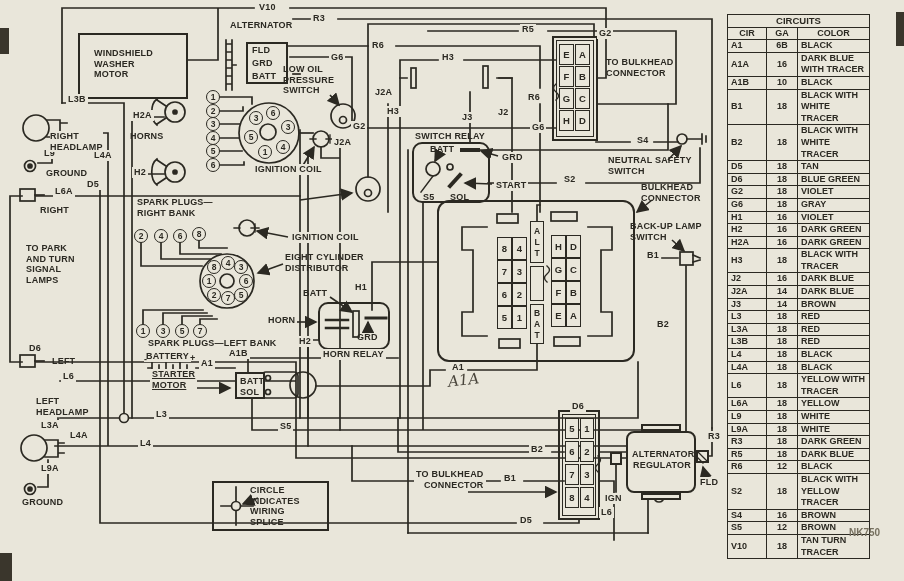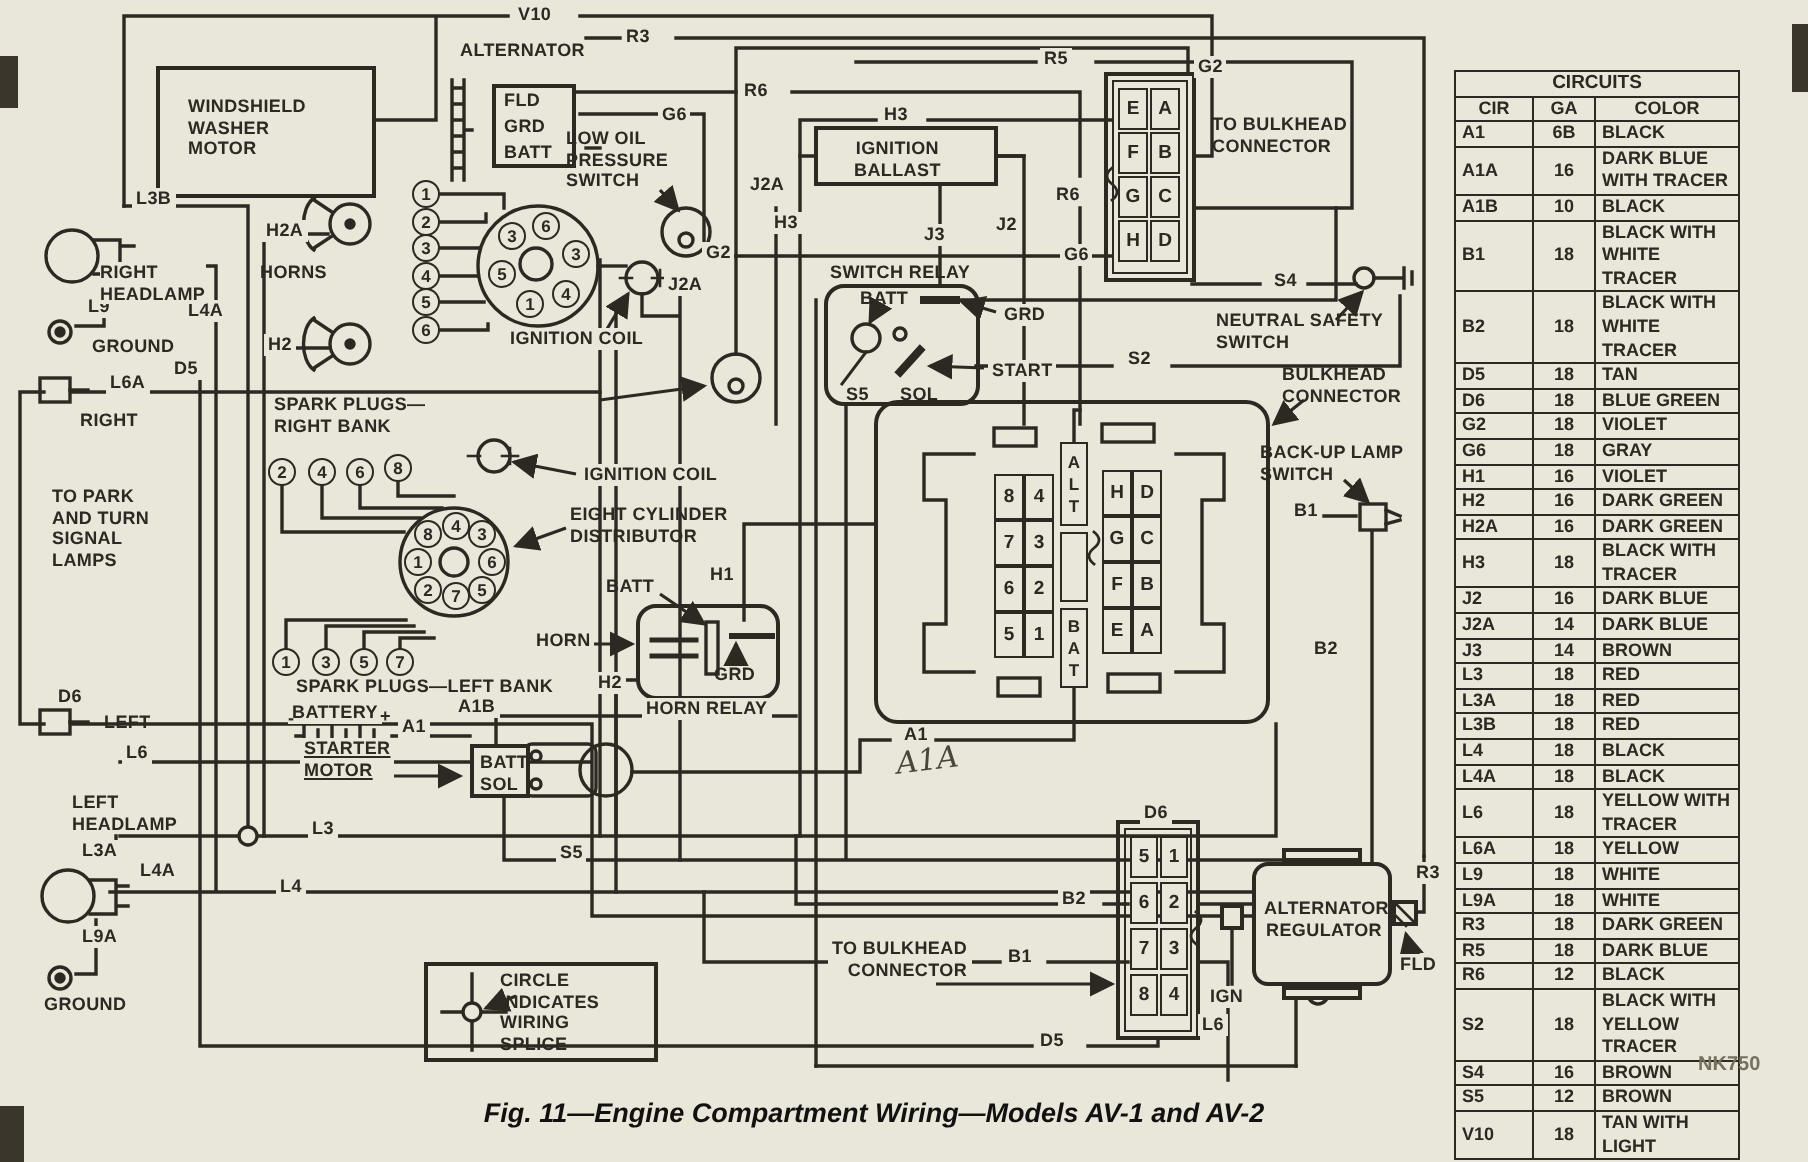--- a/index.html
+++ b/index.html
@@ -18,21 +18,21 @@
         font-size:9.5px;background:var(--paper);box-sizing:border-box;z-index:3;}
   .vcell{position:absolute;border:1.5px solid var(--ink);background:var(--paper);
         display:flex;align-items:center;justify-content:center;font-weight:700;
         font-size:8.5px;line-height:11px;text-align:center;white-space:pre-line;
         box-sizing:border-box;z-index:3;}
   .pc{position:absolute;width:14px;height:14px;border:1.6px solid var(--ink);
       border-radius:50%;display:flex;align-items:center;justify-content:center;
       font-weight:700;font-size:8.5px;background:var(--paper);box-sizing:border-box;z-index:3;}
   .ctable{position:absolute;left:727px;top:14px;width:143px;z-index:4;
           border-collapse:collapse;background:var(--paper);
-          font-size:9px;font-weight:700;color:var(--ink);margin-top:21px;}
+          font-size:9px;font-weight:700;color:var(--ink);}
   .ctable th,.ctable td{border:1.2px solid var(--ink);padding:0 3px;line-height:11.6px;}
   .ctable .tt{text-align:center;font-size:9.5px;}
   .ctable thead .hd th{text-align:center;}
   .ctable td:nth-child(1){width:32px;}
   .ctable td:nth-child(2){width:24px;text-align:center;}
   .caption{position:absolute;left:0;right:30px;top:549px;text-align:center;z-index:4;
            font-size:13.5px;font-weight:700;font-style:italic;color:#121110;}
   .code{position:absolute;left:849px;top:527px;font-size:10px;font-weight:700;
         color:#76705f;z-index:4;}
   .hand{position:absolute;left:448px;top:371px;font-family:"DejaVu Serif",serif;
@@ -203,24 +203,20 @@
 
   <div class="box" style="left:78px;top:33px;width:110px;height:66px;">
     <div class="lbl" style="left:14px;top:13px;">WINDSHIELD
 WASHER
 MOTOR</div>
   </div>
   <div class="box" style="left:246px;top:42px;width:42px;height:42px;">
     <div class="lbl" style="left:4px;top:1px;">FLD</div>
     <div class="lbl" style="left:4px;top:14px;">GRD</div>
     <div class="lbl" style="left:4px;top:27px;">BATT</div>
-  </div>
-  <div class="box" style="left:407px;top:63px;width:92px;height:30px;">
-    <div class="lbl" style="left:18px;top:4px;text-align:center;">IGNITION
-BALLAST</div>
   </div>
   <div class="box" style="left:412px;top:142px;width:78px;height:61px;border-radius:10px;background:transparent;"></div>
   <div class="box" style="left:318px;top:302px;width:72px;height:48px;border-radius:10px;background:transparent;"></div>
   <div class="box" style="left:235px;top:372px;width:30px;height:27px;">
     <div class="lbl" style="left:3px;top:2px;">BATT
 SOL</div>
   </div>
   <div class="box" style="left:212px;top:481px;width:117px;height:50px;background:transparent;"></div>
   <div class="box" style="left:437px;top:200px;width:198px;height:162px;border-radius:12px;background:transparent;"></div>
   <div class="box" style="left:552px;top:36px;width:46px;height:105px;background:transparent;"></div>
@@ -575,25 +571,24 @@
           <td>BROWN</td>
         </tr>
         <tr>
           <td>S5</td>
           <td>12</td>
           <td>BROWN</td>
         </tr>
         <tr>
           <td>V10</td>
           <td>18</td>
-          <td>TAN WITH LIGHT</td>
+          <td>TAN TURN TRACER</td>
         </tr>
       </tbody>
   </table>
 
-  <div class="caption">Fig. 11—Engine Compartment Wiring—Models AV-1 and AV-2</div>
   <div class="code">NK750</div>
   <div class="hand">A1A</div>
 
   <div class="artifact" style="left:0;top:28px;width:9px;height:26px;"></div>
   <div class="artifact" style="left:896px;top:12px;width:8px;height:34px;"></div>
   <div class="artifact" style="left:0;top:553px;width:12px;height:28px;"></div>
 </div>
 
 </body></html>

